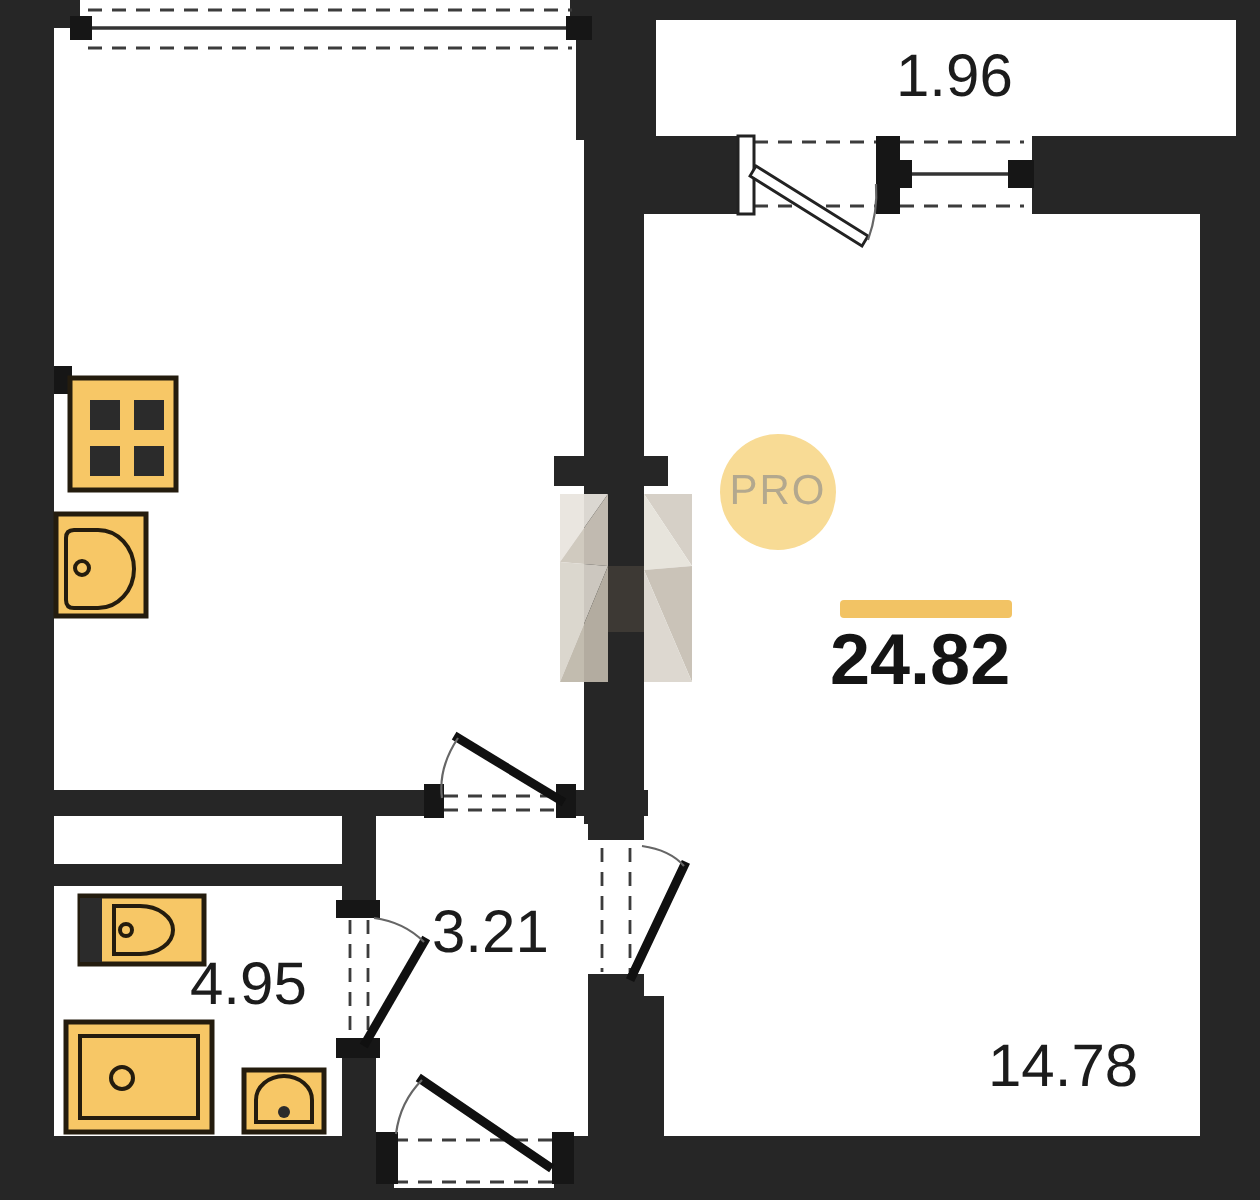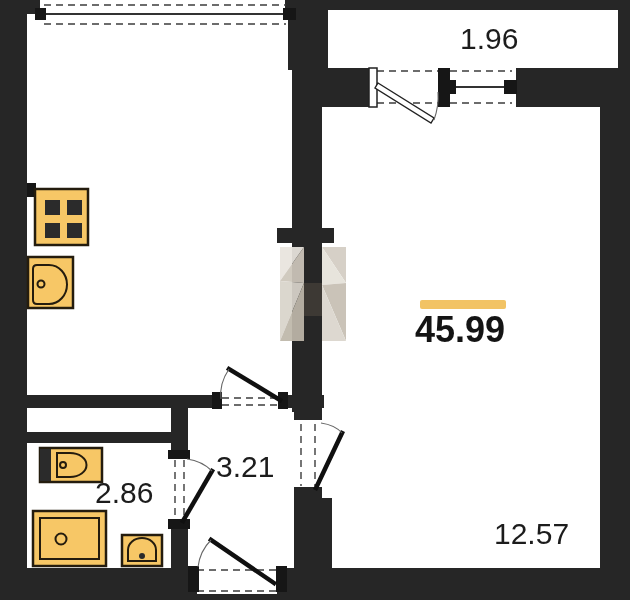--- a/index.html
+++ b/index.html
@@ -156,22 +156,25 @@
       <circle class="fixdetail" cx="61" cy="539" r="5.5"></circle>
     </g>
 
     <g>
       <rect class="fixture" x="122" y="535" width="40" height="31"></rect>
       <path class="fixdetail" d="M128 561 V550 A14 12 0 0 1 156 550 V561 Z"></path>
       <circle class="dark" cx="142" cy="556" r="3"></circle>
     </g>
   </svg>
 
-  <div class="lbl" style="left:460px;top:24px">1.96</div>
-  <div class="lbl" style="left:494px;top:519px">12.57</div>
+  <div class="lbl" style="left:448px;top:24px">1.96</div>
+  <div class="lbl" style="left:494px;top:519px">14.78</div>
   <div class="lbl" style="left:216px;top:452px">3.21</div>
-  <div class="lbl" style="left:95px;top:478px">2.86</div>
+  <div class="lbl" style="left:95px;top:478px">4.95</div>
 
   <div class="total-bar"></div>
-  <div class="total-lbl">45.99</div>
+  <div class="total-lbl">24.82</div>
 
+  <div class="badge">
+    <span>PRO</span>
+  </div>
 
 </div>
 
 </body></html>

